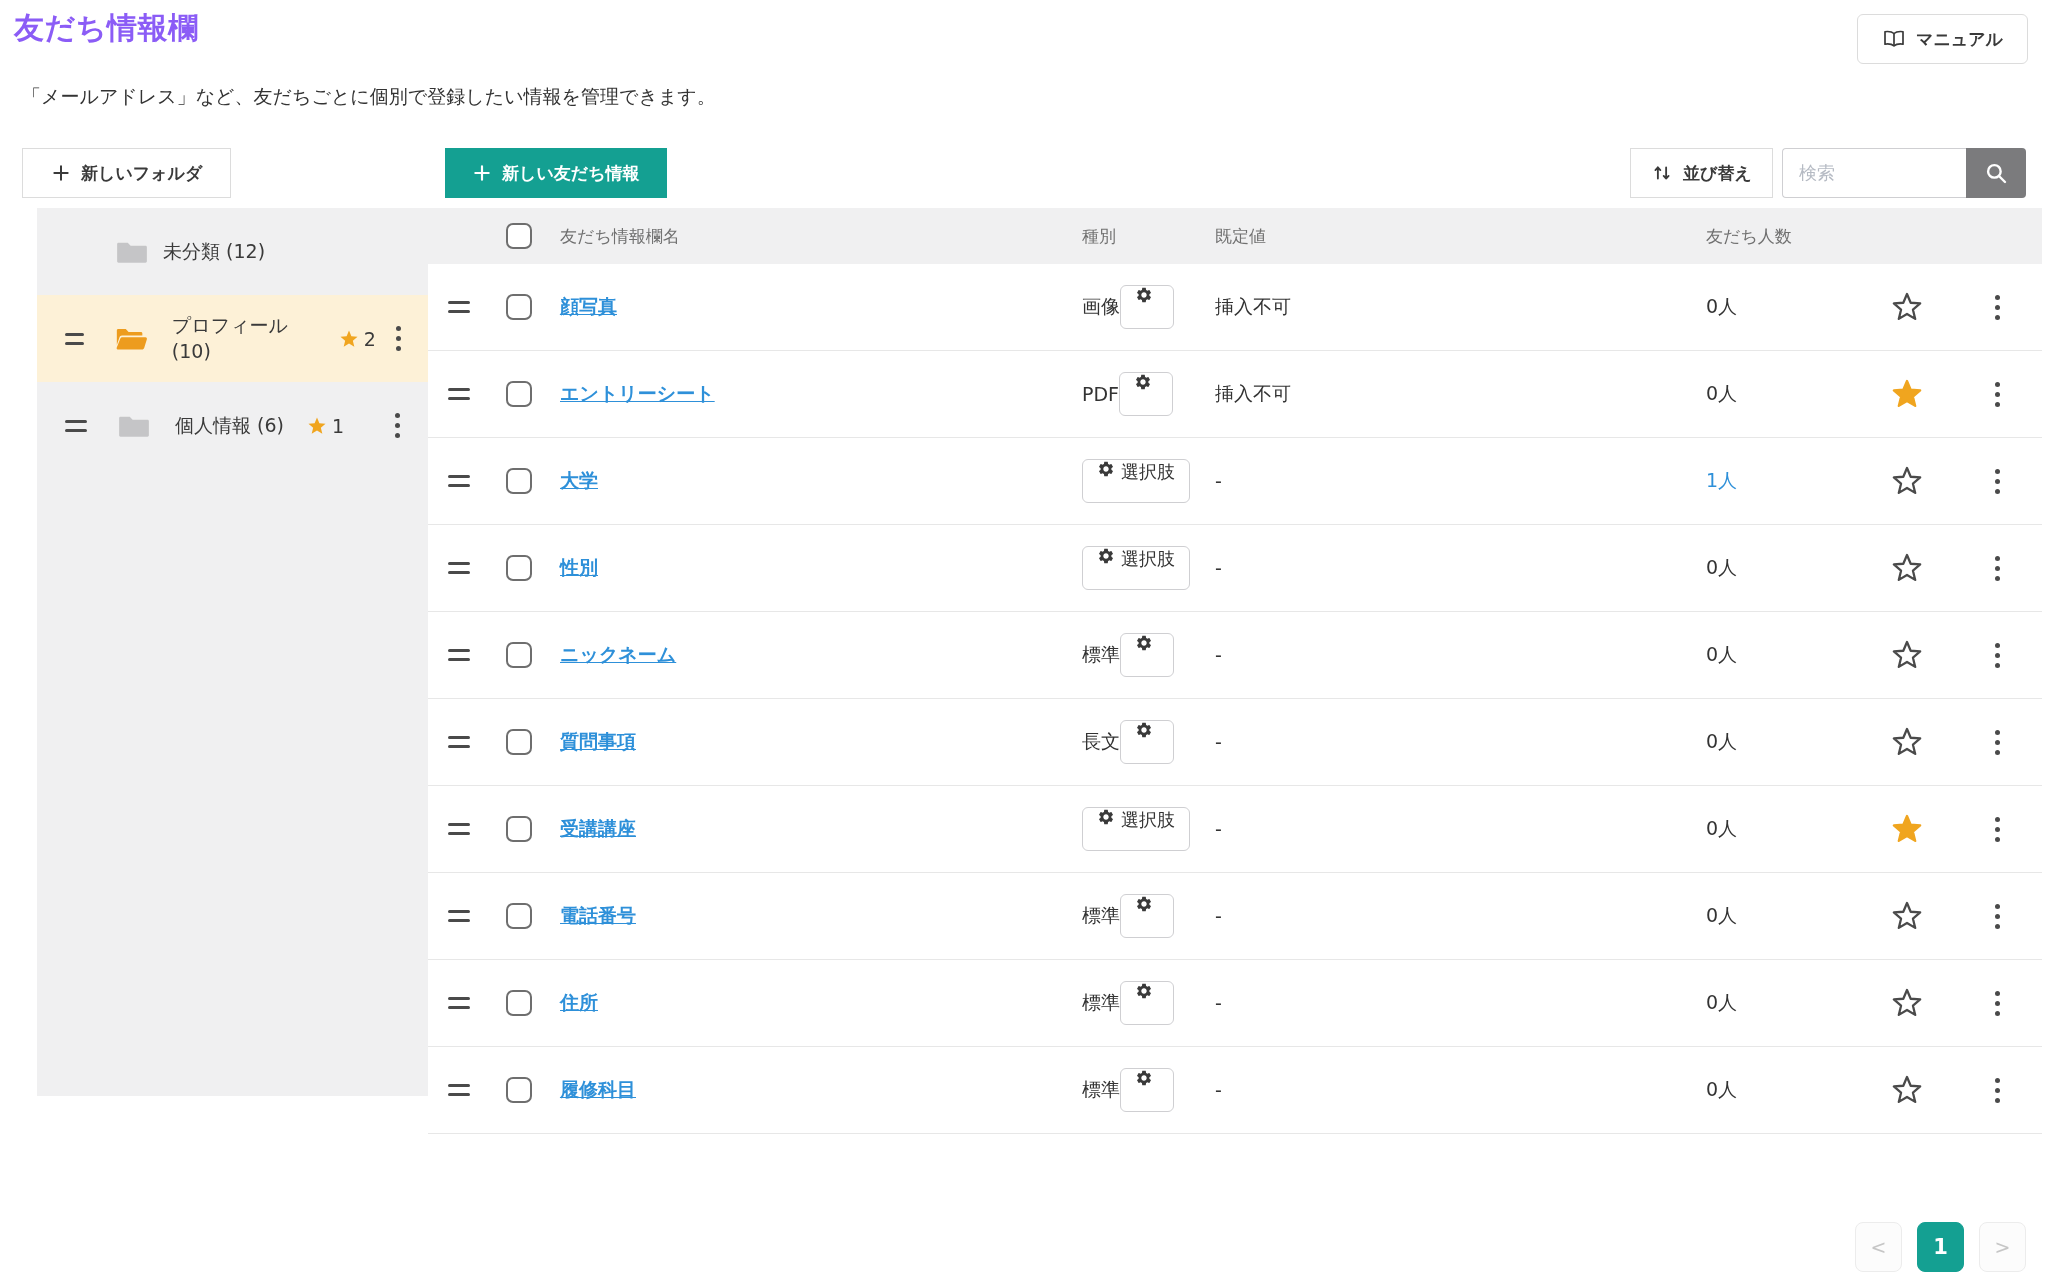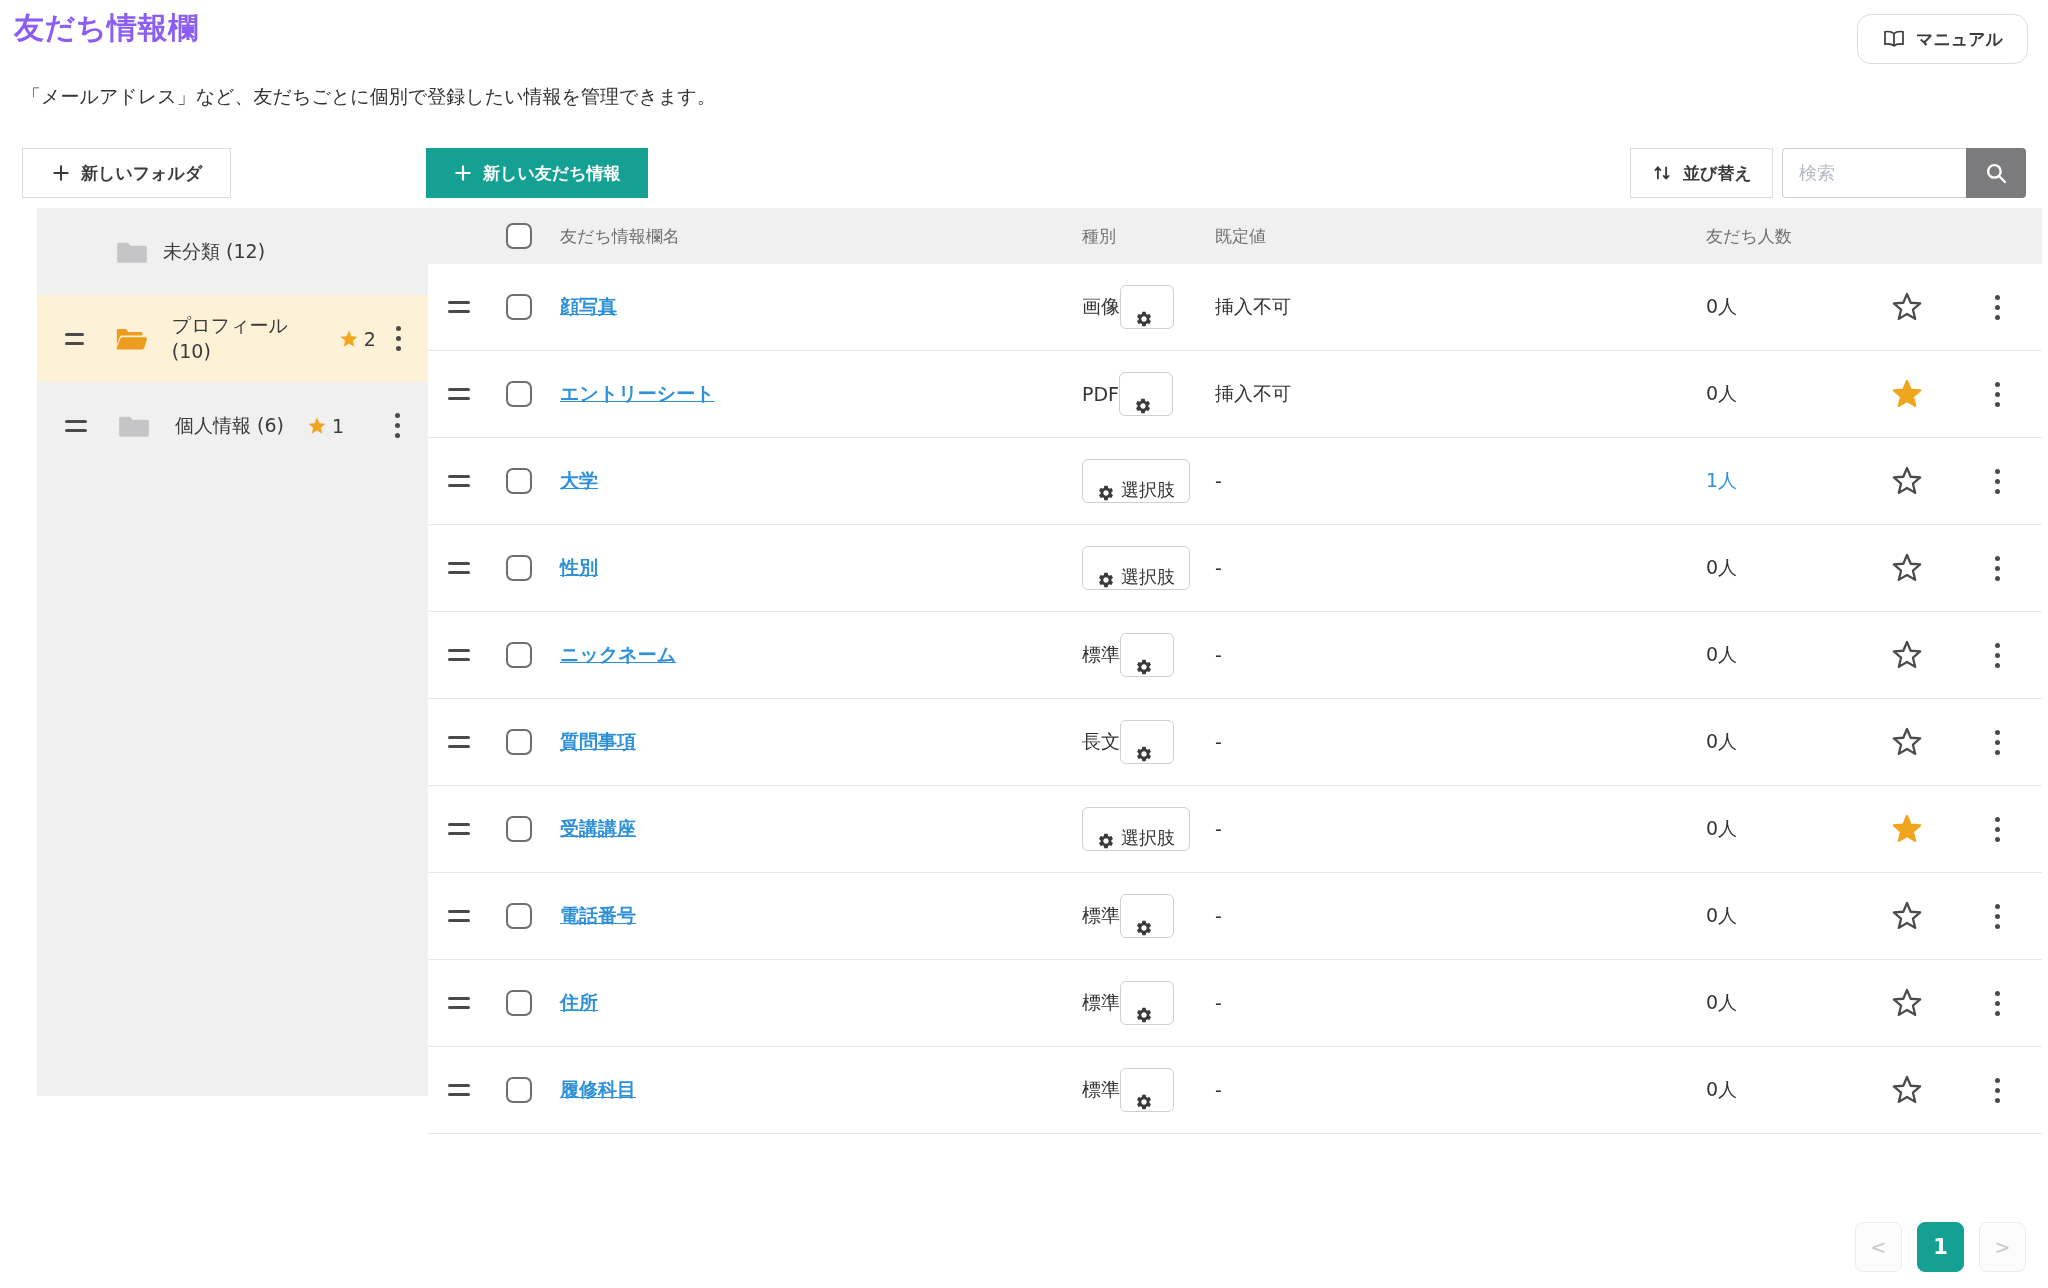--- a/index.html
+++ b/index.html
@@ -8,27 +8,27 @@
     --text:#3A3A3A; --muted:#707070; --border:#DCDCDC; --rowline:#E7E7E7;
   }
   *{box-sizing:border-box;margin:0;padding:0}
   body{background:#fff;font-family:"DejaVu Sans","Liberation Sans",sans-serif;color:var(--text)}
   .app{position:relative;width:2048px;height:1288px;background:#fff;overflow:hidden}
 
   
   .page-title{position:absolute;left:14px;top:8px;font-size:30px;font-weight:700;color:#8b5cf6;letter-spacing:.5px}
   .page-subtitle{position:absolute;left:22px;top:84px;font-size:19px;color:#333}
   .manual-btn{position:absolute;right:20px;top:14px;height:50px;display:flex;align-items:center;gap:10px;
-    padding:0 24px;background:#fff;border:1px solid var(--border);border-radius:14px;font-size:17px;
+    padding:0 24px;background:#fff;border:1px solid var(--border);border-radius:6px;font-size:17px;
     font-weight:700;color:var(--text);cursor:pointer}
 
   
   .btn{display:flex;align-items:center;gap:10px;height:50px;border-radius:0;font-size:17px;font-weight:700;cursor:pointer}
   .new-folder-btn{position:absolute;left:22px;top:148px;padding:0 28px;background:#fff;border:1px solid var(--border);color:var(--text)}
-  .new-field-btn{position:absolute;left:426px;top:148px;padding:9px 26px;background:var(--accent);border:1px solid var(--accent);color:#fff}
+  .new-field-btn{position:absolute;left:445px;top:148px;padding:9px 26px;background:var(--accent);border:1px solid var(--accent);color:#fff}
   .sort-btn{position:absolute;left:1630px;top:148px;padding:0 20px;background:#fff;border:1px solid var(--border);color:var(--text)}
   .search-wrap{position:absolute;left:1782px;top:148px;height:50px;display:flex}
   .search-input{width:184px;height:50px;border:1px solid #CFCFD2;border-right:none;border-radius:4px 0 0 4px;
     padding:0 16px;font-size:18px;color:#333;outline:none;font-family:Liberation Sans, sans-serif}
   .search-input::placeholder{color:#B5BAC3}
   .search-btn{width:60px;height:50px;background:var(--search-gray);border:none;border-radius:0 4px 4px 0;
     display:flex;align-items:center;justify-content:center;cursor:pointer}
 
   
   .sidebar{position:absolute;left:37px;top:208px;width:393px;height:888px;background:var(--panel)}
@@ -58,21 +58,21 @@
   .col-check{width:58px;justify-content:center}
   .col-name{width:532px;padding-left:12px}
   .col-type{width:130px;padding-left:2px}
   .col-default{width:492px;padding-left:5px}
   .col-count{width:160px;padding-left:4px}
   .col-star{width:90px;justify-content:center}
   .col-menu{flex:1;justify-content:center}
   .checkbox{width:26px;height:26px;border:2px solid #6E6E6E;border-radius:7px;background:#fff;cursor:pointer}
   .name-link{font-size:19px;font-weight:700;color:var(--link);text-decoration:underline;cursor:pointer}
   .type-text,.default-text{font-size:19px;color:#333}
-  .type-badge{display:flex;align-items:flex-end;gap:6px;height:44px;padding:0 14px;background:#fff;
+  .type-badge{display:flex;align-items:flex-start;gap:6px;height:44px;padding:0 14px;background:#fff;
     border:1px solid #CFCFD2;border-radius:6px;font-size:18px;color:#333;cursor:pointer;font-family:inherit}
   .count{font-size:19px;color:#333}
   .count.link{color:var(--link);cursor:pointer}
   .star{width:34px;height:34px;cursor:pointer}
   .star path{fill:none;stroke:#4A4A4A;stroke-width:1.6;stroke-linejoin:round}
   .star.filled path{fill:var(--star);stroke:var(--star)}
 
   
   .pagination{position:absolute;right:22px;bottom:16px;display:flex;gap:15px;align-items:center}
   .page-btn{width:47px;height:50px;border-radius:8px;display:flex;align-items:center;justify-content:center;

